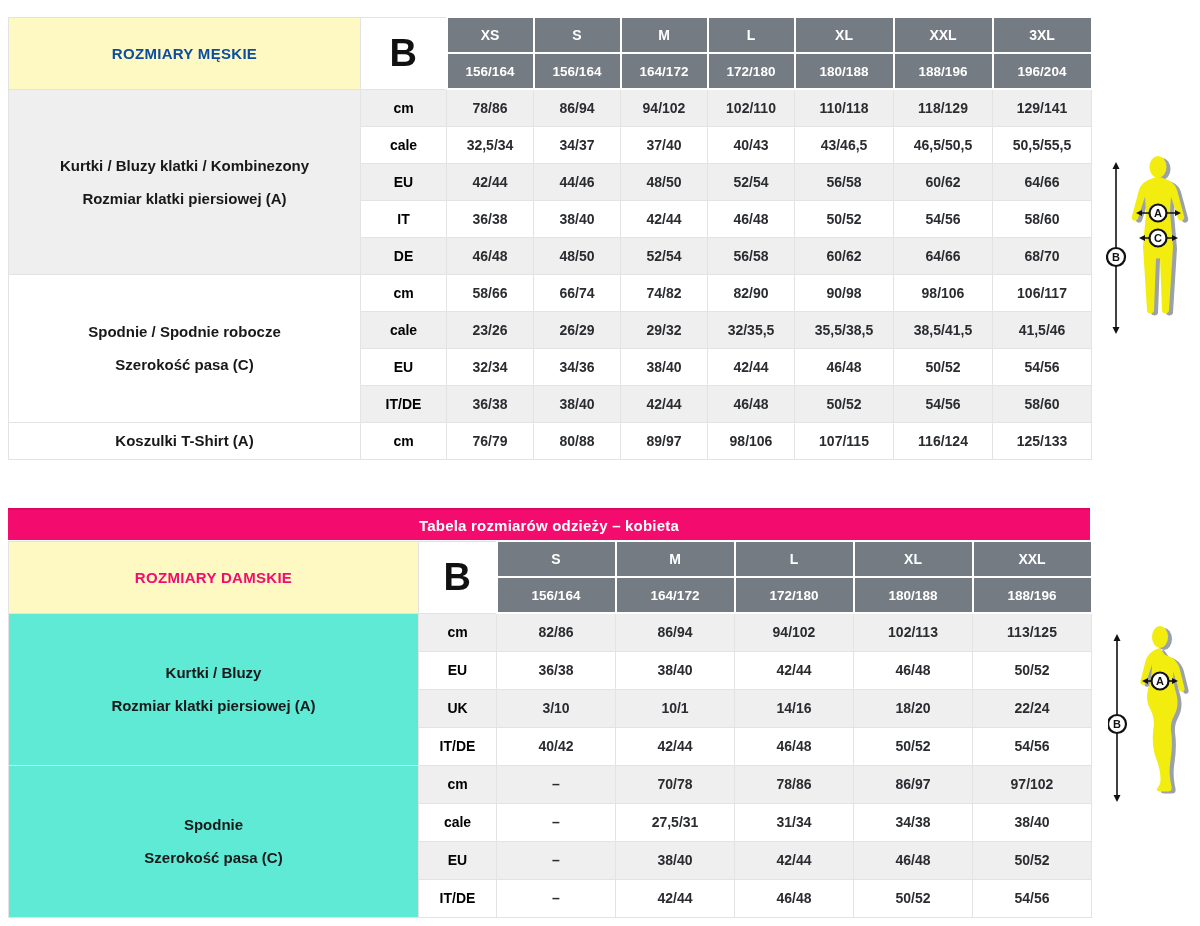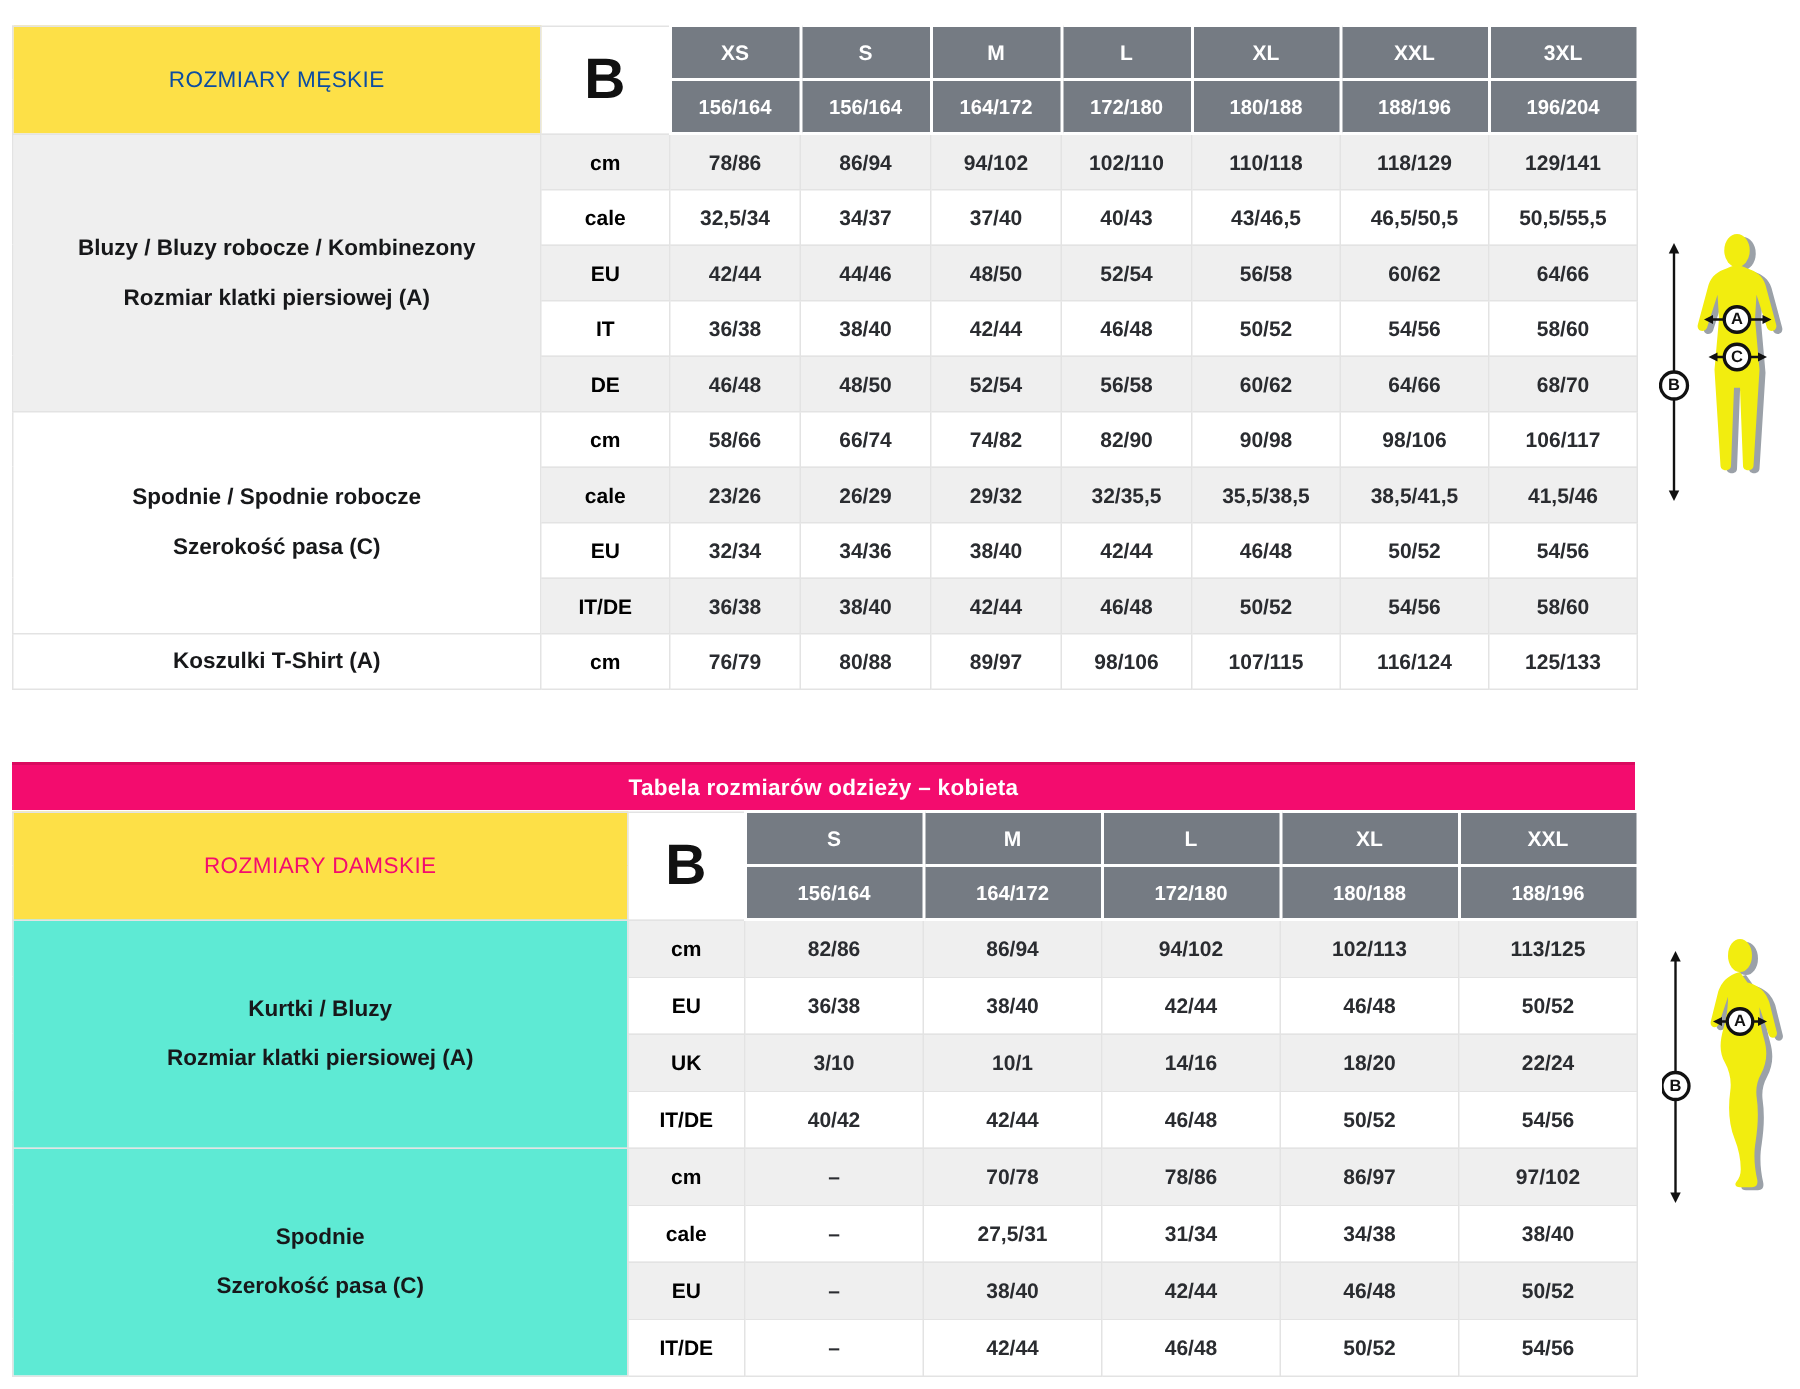--- a/index.html
+++ b/index.html
@@ -22,21 +22,21 @@
   .men   col:nth-child(1){width:352px} .men   col:nth-child(2){width:86px}
   .men   col:nth-child(n+3){width:87px} .men  col:nth-child(n+7){width:99px}
   .women col:nth-child(1){width:410px} .women col:nth-child(2){width:78px}
   .women col:nth-child(n+3){width:119px}
 
   th.size-head, th.height-head { background:#757b83; color:#fff; border:2px solid #fff;
     font-weight:bold; }
   th.size-head   { height:36px; font-size:14px; }
   th.height-head { height:36px; font-size:13.5px; }
 
-  td.label-head { background:#fde047; text-align:center; font-weight:normal; font-size:15px;
+  td.label-head { background:#fef9c3; text-align:center; font-weight:bold; font-size:15px;
     border:1px solid #e3e3e3; letter-spacing:.3px; }
   .men   td.label-head { color:#0c4da2; }
   .women td.label-head { color:#f30c6e; }
   td.b-head { background:#fff; text-align:center; font-weight:bold; font-size:38px;
     color:#111; border:1px solid #e3e3e3; }
 
   .men  td.unit, .men  td.val { height:37px; }
   .women td.unit, .women td.val { height:38px; }
   td.unit { text-align:center; font-weight:bold; font-size:14px; color:#000000;
     border:1px solid #e3e3e3; }
@@ -93,21 +93,21 @@
             <th class="height-head">156/164</th>
             <th class="height-head">156/164</th>
             <th class="height-head">164/172</th>
             <th class="height-head">172/180</th>
             <th class="height-head">180/188</th>
             <th class="height-head">188/196</th>
             <th class="height-head">196/204</th>
           </tr>
           <tr class="odd sec-start">
             <td class="sec-label s-0" rowspan="5">
-              <div>Bluzy / Bluzy robocze / Kombinezony</div>
+              <div>Kurtki / Bluzy klatki / Kombinezony</div>
               <div class="lbl2">Rozmiar klatki piersiowej (A)</div>
             </td>
             <td class="unit">cm</td>
             <td class="val">78/86</td>
             <td class="val">86/94</td>
             <td class="val">94/102</td>
             <td class="val">102/110</td>
             <td class="val">110/118</td>
             <td class="val">118/129</td>
             <td class="val">129/141</td>

